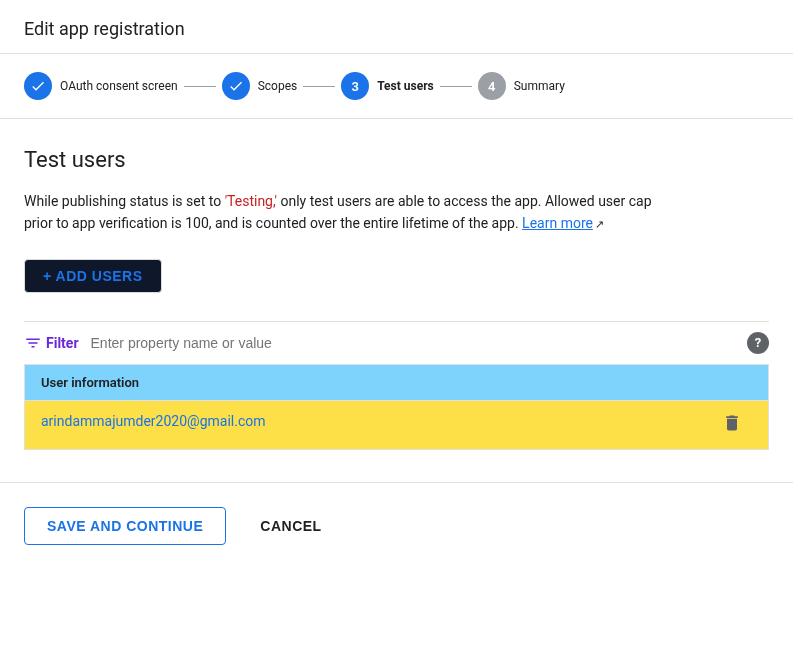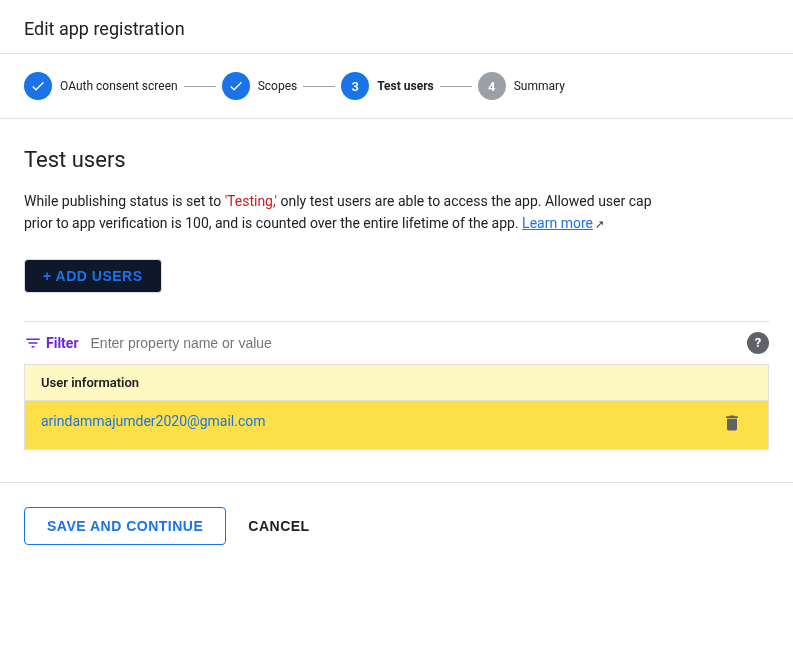--- a/index.html
+++ b/index.html
@@ -172,21 +172,21 @@
     }
 
     
     .table-wrapper {
       border: 1px solid #e0e0e0;
       border-radius: 0;
       margin-top: 0;
     }
     .table-header-row {
       display: flex;
-      background: #fef9c3;
+      background: #7dd3fc;
       border-bottom: 1px solid #e0e0e0;
       padding: 10px 16px;
     }
     .table-header-cell {
       font-size: 13px;
       font-weight: 600;
       color: #202124;
       flex: 1;
     }
     .table-data-row {
@@ -214,20 +214,21 @@
     .delete-icon {
       color: #5f6368;
       font-size: 18px;
       cursor: pointer;
     }
 
     
     .actions-bar {
       display: flex;
       align-items: center;
+      gap: 12px;
       padding: 24px 24px 16px 24px;
       border-top: 1px solid #e0e0e0;
       margin-top: 8px;
     }
     .btn-save {
       border: 1px solid #1a73e8;
       border-radius: 4px;
       padding: 10px 22px;
       background: #fff;
       color: #1a73e8;

